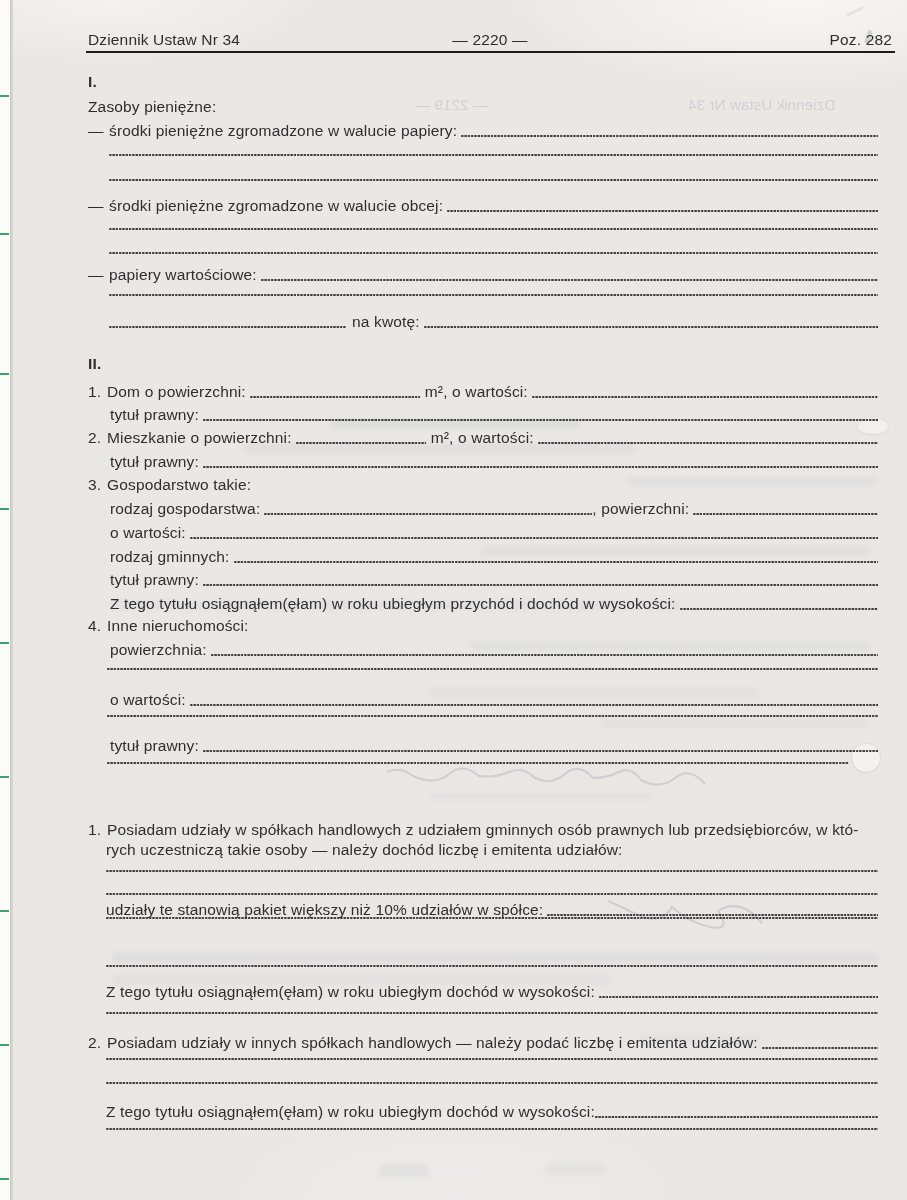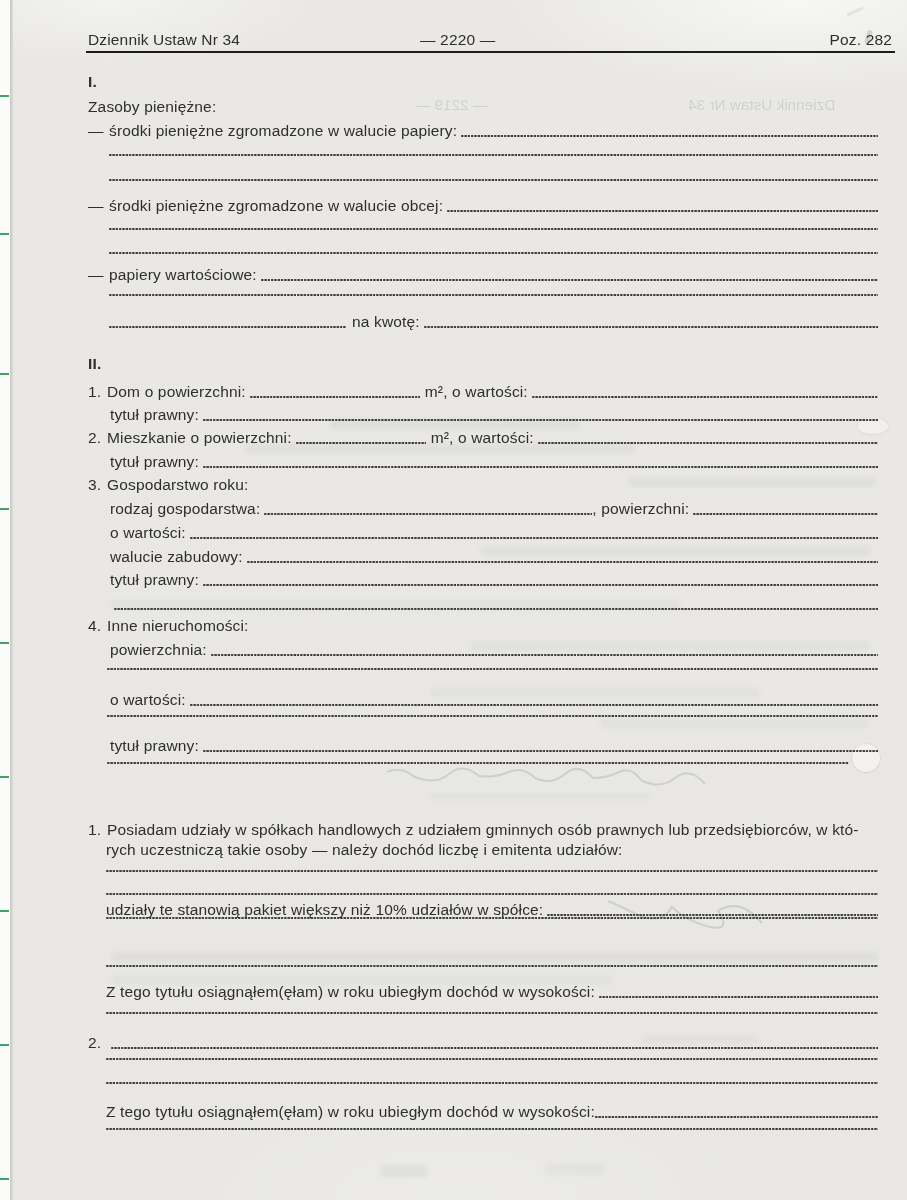--- a/index.html
+++ b/index.html
@@ -11,21 +11,21 @@
       radial-gradient(ellipse 500px 200px at 50% 100%, rgba(255,255,255,.18), rgba(255,255,255,0) 70%),
       linear-gradient(#e9e8e5,#e8e7e4);
     font-family:"Liberation Sans", sans-serif;
     color:#2e2e2e;font-size:15.5px;letter-spacing:.15px;
   }
   .scan-strip{position:absolute;left:0;top:0;bottom:0;width:10px;background:#fbfbf9;}
   .paper-edge{position:absolute;left:10px;top:0;bottom:0;width:3px;
     background:linear-gradient(to right,#c7c6c2,#deddda);}
   .tick{position:absolute;left:0;width:9px;height:2px;}
   .hdr{position:absolute;left:88px;right:12px;top:30px;height:20px;line-height:20px;}
-  .hdr .c{position:absolute;left:332px;width:140px;}
+  .hdr .c{position:absolute;left:332px;width:140px;text-align:center;}
   .hdr .r{position:absolute;right:3px;}
   .rule{position:absolute;left:86px;right:12px;top:51px;height:2px;background:#1c1c1c;}
   .row{position:absolute;left:88px;right:29px;display:flex;height:20px;line-height:20px;white-space:nowrap;}
   .row.ind{left:110px;}
   .row.ind3{left:106px;}
   .num{flex:0 0 19px;}
   .dash{flex:0 0 21px;}
   .lbl{white-space:nowrap;}
   .b{font-weight:700;}
   .dots{flex:1 1 auto;align-self:flex-end;height:4px;margin:0 0 3px 4px;
@@ -155,41 +155,42 @@
     <span class="lbl" style="margin-left:5px">m², o wartości:</span>
     <span class="dots"></span>
   </div>
   <div class="row ind" style="top:452px">
     <span class="lbl">tytuł prawny:</span>
     <span class="dots"></span>
   </div>
 
   <div class="row" style="top:475px">
     <span class="num">3.</span>
-    <span class="lbl">Gospodarstwo roku:</span>
+    <span class="lbl">Gospodarstwo takie:</span>
   </div>
   <div class="row ind" style="top:499px">
     <span class="lbl">rodzaj gospodarstwa:</span>
     <span class="dots fx" style="width:328px"></span>
     <span class="lbl">, powierzchni:</span>
     <span class="dots"></span>
   </div>
   <div class="row ind" style="top:523px">
     <span class="lbl">o wartości:</span>
     <span class="dots"></span>
   </div>
   <div class="row ind" style="top:547px">
-    <span class="lbl">walucie zabudowy:</span>
+    <span class="lbl">rodzaj gminnych:</span>
     <span class="dots"></span>
   </div>
   <div class="row ind" style="top:570px">
     <span class="lbl">tytuł prawny:</span>
     <span class="dots"></span>
   </div>
   <div class="row ind" style="top:594px">
+    <span class="lbl">Z tego tytułu osiągnąłem(ęłam) w roku ubiegłym przychód i dochód w wysokości:</span>
     <span class="dots"></span>
   </div>
 
   <div class="row" style="top:616px">
     <span class="num">4.</span>
     <span class="lbl">Inne nieruchomości:</span>
   </div>
   <div class="row ind" style="top:640px">
     <span class="lbl">powierzchnia:</span>
     <span class="dots"></span>
@@ -223,20 +224,21 @@
   </div>
   <div class="dotline dl3" style="top:964px"></div>
   <div class="row ind3" style="top:982px">
     <span class="lbl">Z tego tytułu osiągnąłem(ęłam) w roku ubiegłym dochód w wysokości:</span>
     <span class="dots"></span>
   </div>
   <div class="dotline dl3" style="top:1011px"></div>
 
   <div class="row" style="top:1033px">
     <span class="num">2.</span>
+    <span class="lbl">Posiadam udziały w innych spółkach handlowych — należy podać liczbę i emitenta udziałów:</span>
     <span class="dots"></span>
   </div>
   <div class="dotline dl3" style="top:1057px"></div>
   <div class="dotline dl3" style="top:1081px"></div>
   <div class="row ind3" style="top:1102px">
     <span class="lbl">Z tego tytułu osiągnąłem(ęłam) w roku ubiegłym dochód w wysokości:</span>
     <span class="dots" style="margin-left:0"></span>
   </div>
   <div class="dotline dl3" style="top:1127px"></div>
 

